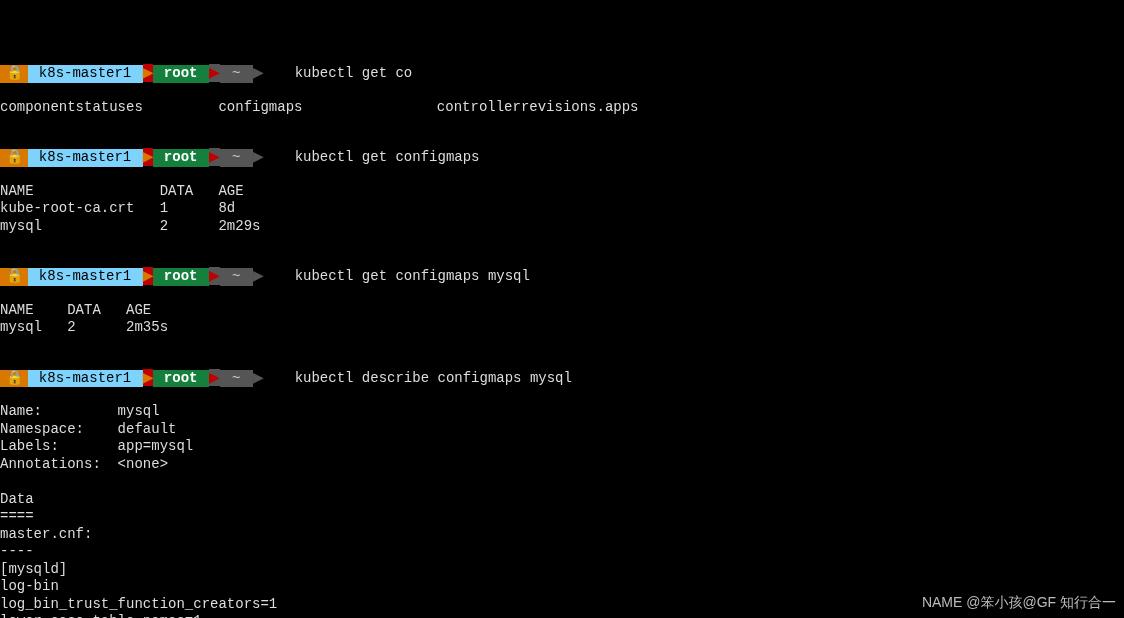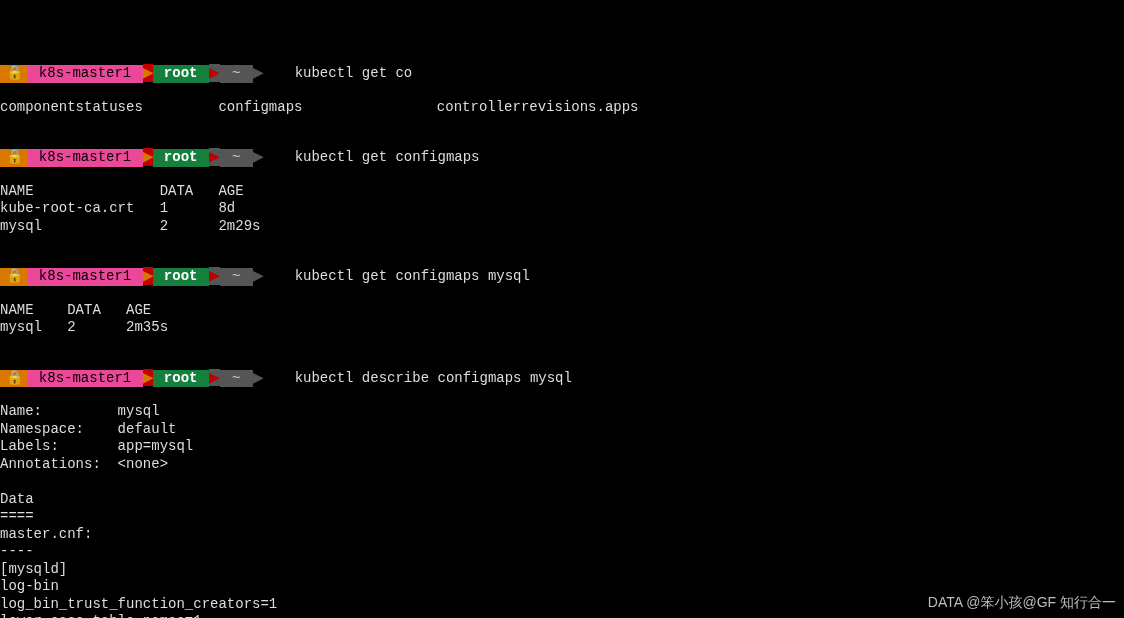--- a/index.html
+++ b/index.html
@@ -22,21 +22,21 @@
       display: inline-block;
     }
     .lock-icon {
       display: inline-block;
       background: #d87800;
       color: #fff;
       padding: 0 5px 0 6px;
     }
     .host-seg {
       display: inline-block;
-      background: #ec4899;
+      background: #7dd3fc;
       color: #000;
       padding: 0 3px 0 2px;
     }
     .arrow-host-to-user {
       display: inline-block;
       color: #d87800;
       background: #c00000;
       position: relative;
     }
     .user-seg {
@@ -122,16 +122,16 @@
 slave.cnf:
 ----
 [mysqld]
 super-read-only
 log_bin_trust_function_creators=1
 
 Events:  &lt;none&gt;</div>
 
 
 
-<div class="watermark">DATA @笨小孩@GF 知行合一</div>
+<div class="watermark">NAME @笨小孩@GF 知行合一</div>
 
 
 
 
 </body></html>

